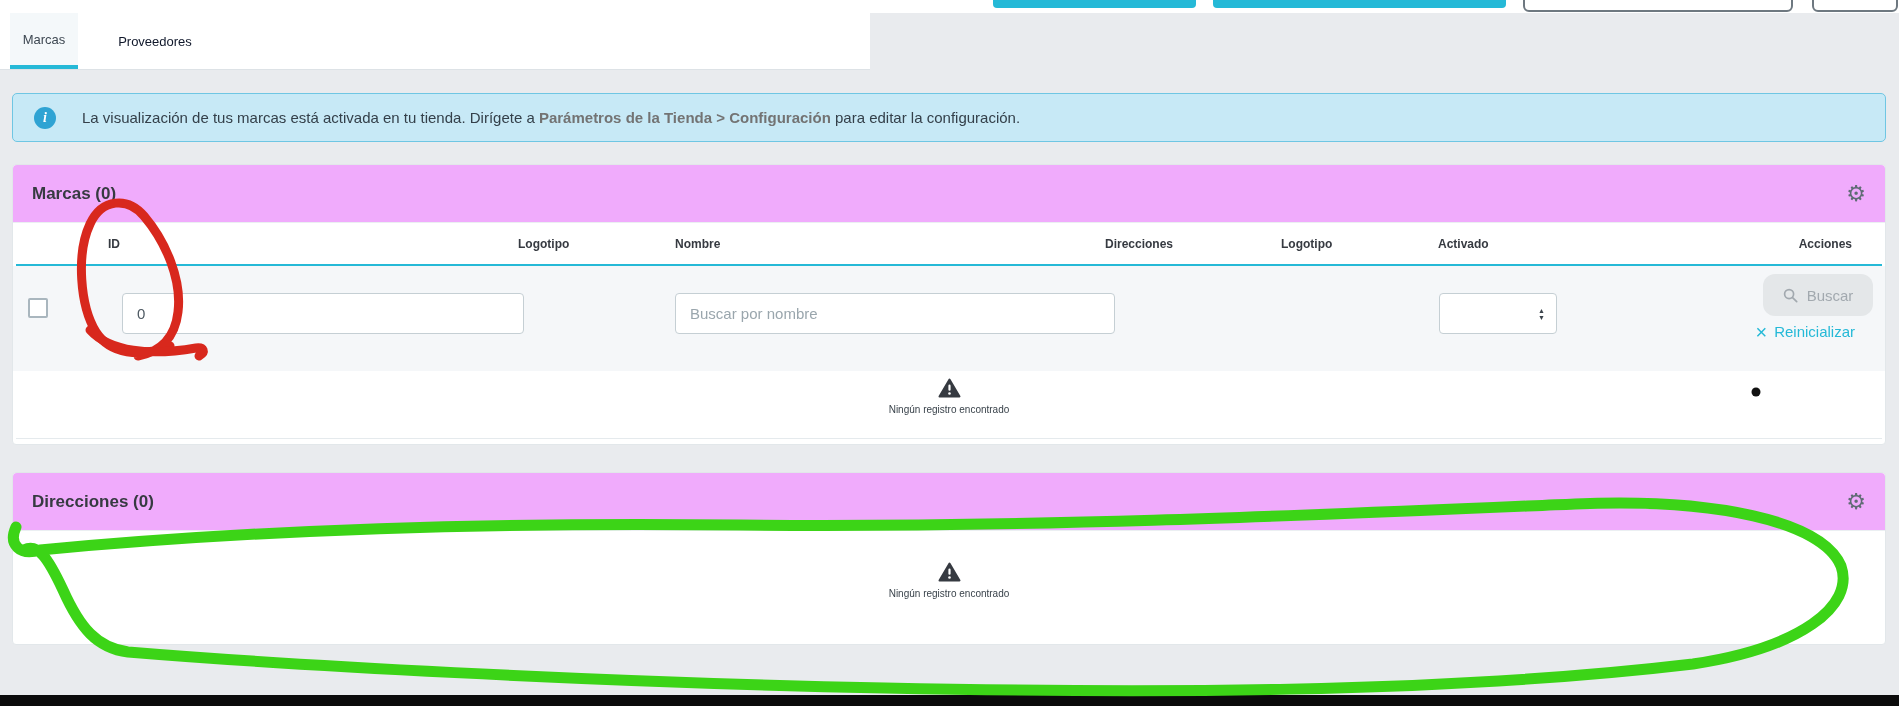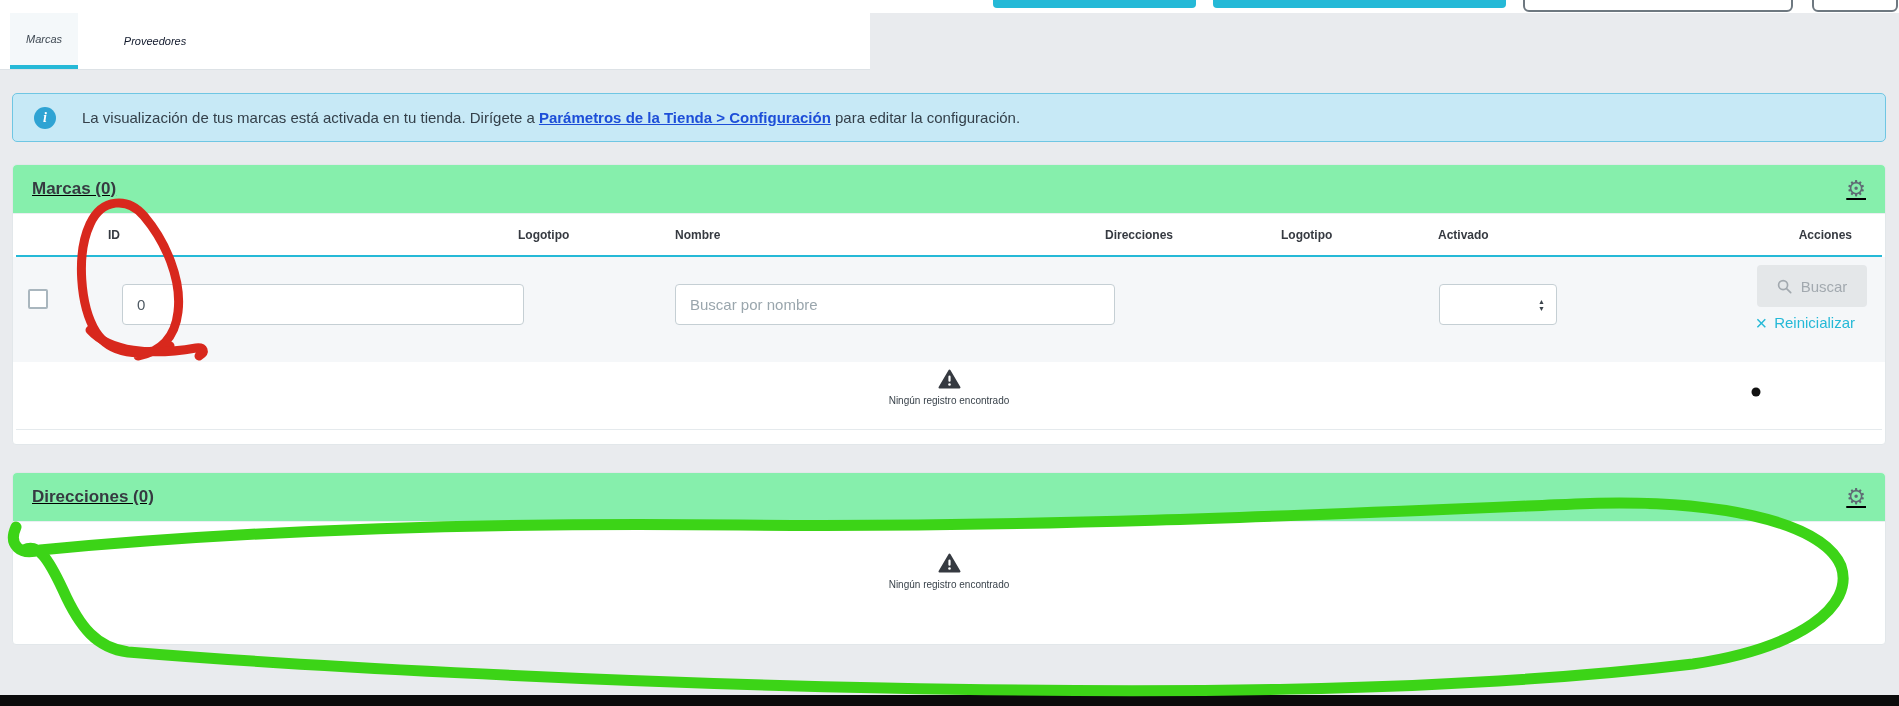--- a/index.html
+++ b/index.html
@@ -9,35 +9,35 @@
   
   .top-strip { position:absolute; left:0; top:0; width:1899px; height:13px; background:#ffffff; }
   .frag { position:absolute; }
   .frag-teal1 { left:993px; top:0; width:203px; height:8px; background:#25b9d7; border-radius:0 0 4px 4px; }
   .frag-teal2 { left:1213px; top:0; width:293px; height:8px; background:#25b9d7; border-radius:0 0 4px 4px; }
   .frag-out1 { left:1523px; top:-9px; width:270px; height:21px; background:#fff; border:2px solid #6e7880; border-radius:6px; }
   .frag-out2 { left:1812px; top:-9px; width:86px; height:21px; background:#fff; border:2px solid #6e7880; border-radius:6px; }
 
   
   .tab-strip { position:absolute; left:0; top:13px; width:870px; height:57px; background:#ffffff; border-bottom:1px solid #dde2e6; }
-  .tab { position:absolute; top:0; height:56px; display:flex; align-items:center; justify-content:center; font-size:11px; cursor:pointer;font-style:italic; }
+  .tab { position:absolute; top:0; height:56px; display:flex; align-items:center; justify-content:center; font-size:13px; cursor:pointer; }
   .tab-active { left:10px; width:68px; background:#f4f8fa; color:#3e4852; border-bottom:4px solid #25b9d7; }
   .tab-idle { left:92px; width:126px; color:#0f172a; }
 
   
   .alert-info { position:absolute; left:12px; top:93px; width:1874px; height:49px; background:#c7e9f6; border:1px solid #6fc6e3; border-radius:5px; display:flex; align-items:center; }
   .info-icon { flex:0 0 auto; width:22px; height:22px; margin-left:21px; border-radius:50%; background:#2fa3d3; color:#fff; font-weight:bold; font-size:14px; line-height:22px; text-align:center; font-family:"Liberation Serif", serif; font-style:italic; }
   .alert-text { margin-left:26px; font-size:15px; color:#34404a; }
-  .alert-link { font-weight:bold; text-decoration:underline; color:#1d4ed8; cursor:pointer; }
+  .alert-link { font-weight:bold; color:#737373; cursor:pointer; }
 
   
   .panel { position:absolute; left:12px; width:1874px; background:#fff; border:1px solid #e2e7ea; border-radius:4px; }
   .panel-brands { top:164px; height:281px; }
   .panel-addresses { top:472px; height:173px; }
-  .panel-header { height:49px; background:#86efac; border-bottom:1px solid #ebeff2; border-radius:4px 4px 0 0; display:flex; align-items:center; padding:0 19px;text-decoration:underline; }
+  .panel-header { height:58px; background:#f0abfc; border-bottom:1px solid #ebeff2; border-radius:4px 4px 0 0; display:flex; align-items:center; padding:0 19px; }
   .panel-title { font-size:17px; font-weight:bold; color:#363a41; }
   .gear { margin-left:auto; font-size:22px; color:#5f6b74; line-height:1; cursor:pointer; }
 
   
   .thead { position:relative; height:43px; margin:0 3px; border-bottom:2px solid #25b9d7; }
   .th { position:absolute; top:50%; transform:translateY(-50%); font-size:12px; font-weight:bold; color:#363a41; white-space:nowrap; }
   .th-id { left:92px; }
   .th-logo { left:502px; width:96px; text-align:left; }
   .th-name { left:659px; }
   .th-addr { left:1089px; }
@@ -47,21 +47,21 @@
 
   
   .filter-row { position:relative; height:105px; background:#f5f7f9; }
   .checkbox { position:absolute; left:15px; top:32px; width:20px; height:20px; background:#fff; border:2px solid #a9b6be; border-radius:2px; cursor:pointer; }
   .txt-input { position:absolute; top:27px; height:41px; background:#fff; border:1px solid #c5cfd4; border-radius:4px; padding:0 14px; font-size:15px; color:#4f5a63; font-family:"Liberation Sans", sans-serif; }
   .txt-input::placeholder { color:#9aa6ad; opacity:1; }
   .inp-id { left:109px; width:402px; }
   .inp-name { left:662px; width:440px; }
   .sel { position:absolute; left:1426px; top:27px; width:118px; height:41px; background:#fff; border:1px solid #c5cfd4; border-radius:4px; cursor:pointer; }
   .sel-carets { position:absolute; right:11px; top:50%; transform:translateY(-50%); display:flex; flex-direction:column; align-items:center; color:#3a434b; font-size:7px; line-height:7px; }
-  .btn-search { position:absolute; right:18px; top:8px; width:110px; height:42px; background:#e4e7e9; border:none; border-radius:4px; color:#a2a9af; font-size:15px; font-family:"Liberation Sans", sans-serif; display:flex; align-items:center; justify-content:center; gap:9px; cursor:default; }
+  .btn-search { position:absolute; right:12px; top:8px; width:110px; height:42px; background:#e4e7e9; border:none; border-radius:12px; color:#a2a9af; font-size:15px; font-family:"Liberation Sans", sans-serif; display:flex; align-items:center; justify-content:center; gap:9px; cursor:default; }
   .link-reset { position:absolute; right:30px; top:57px; display:flex; align-items:center; gap:7px; color:#25b9d7; font-size:15px; cursor:pointer; }
   .x-icon { font-size:20px; line-height:14px; }
 
   
   .empty-block { position:relative; height:67px; text-align:center; padding-top:7px; }
   .empty-text { font-size:10px; color:#3a434b; margin-top:2px; }
   .hr { margin:0 3px; border-top:1px solid #e5eaed; }
   .empty-addr { text-align:center; padding-top:31px; }
 
   

